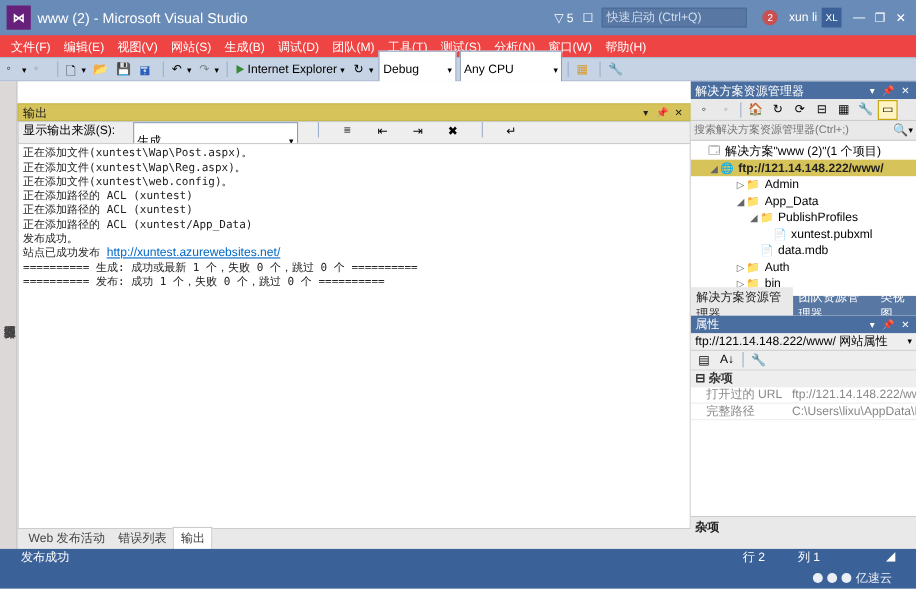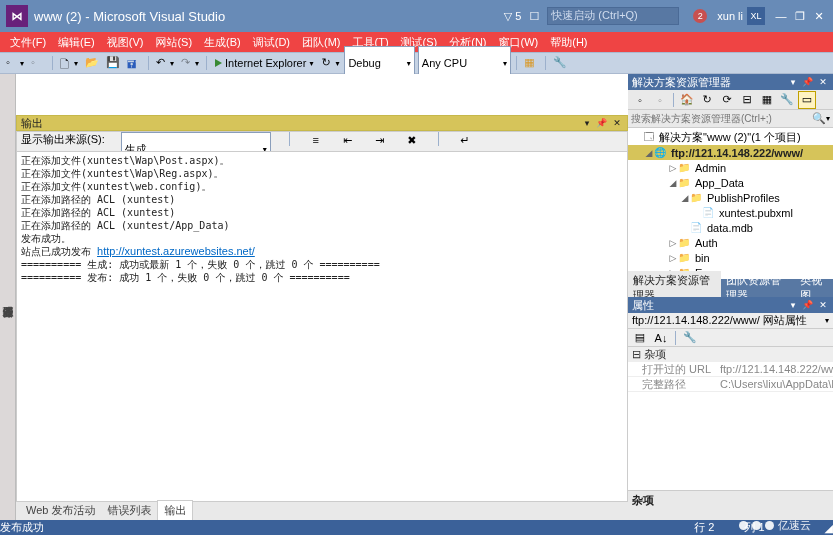--- a/index.html
+++ b/index.html
@@ -59,24 +59,24 @@
 .right-tabs{height:18px;background:#5878a3;display:flex;align-items:center;font-size:10px}
 .rt-tab{padding:2px 5px;color:#fff;cursor:pointer}
 .rt-tab.active{background:#e9e9e9;color:#222}
 .props{flex:1;display:flex;flex-direction:column;background:#e9e9e9;min-height:0}
 .prop-sub{height:16px;background:#eee;padding:2px 4px;border-bottom:1px solid #ccc;font-size:10px;display:flex;align-items:center}
 .prop-tools{height:18px;background:#eee;display:flex;align-items:center;border-bottom:1px solid #ccc;gap:3px;padding:0 3px}
 .prop-grid{flex:1;background:#fff;overflow:auto;font-size:10px}
 .pg-row{display:flex;height:15px;border-bottom:1px solid #eee}
 .pg-k{width:92px;padding-left:14px;display:flex;align-items:center;color:#888}
 .pg-v{flex:1;display:flex;align-items:center;color:#888;overflow:hidden;text-overflow:ellipsis;white-space:nowrap}
-.pg-cat{background:#eee;color:#333;font-weight:normal}
+.pg-cat{background:#eee;color:#333;font-weight:bold}
 .pg-cat .pg-k{color:#333;padding-left:4px}
 .prop-desc{height:30px;border-top:1px solid #ccc;padding:2px 4px;color:#222;font-size:10px}
-.status-bar{height:15px;background:#3b6199;color:#fff;display:flex;align-items:flex-end;padding:0 0;font-size:10px}
+.status-bar{height:36px;background:#3b6199;color:#fff;display:flex;align-items:flex-start;padding:0 19px;font-size:10px}
 .status-bar .sp{flex:1}
 .brand{position:absolute;right:22px;bottom:2px;display:flex;align-items:center;gap:4px;color:#fff;opacity:.9}
 .brand .c{width:9px;height:9px;background:#fff;border-radius:50%}
 .caret{font-size:8px}
 </style>
 </head>
 <body>
 
 <div class="shell">
 

